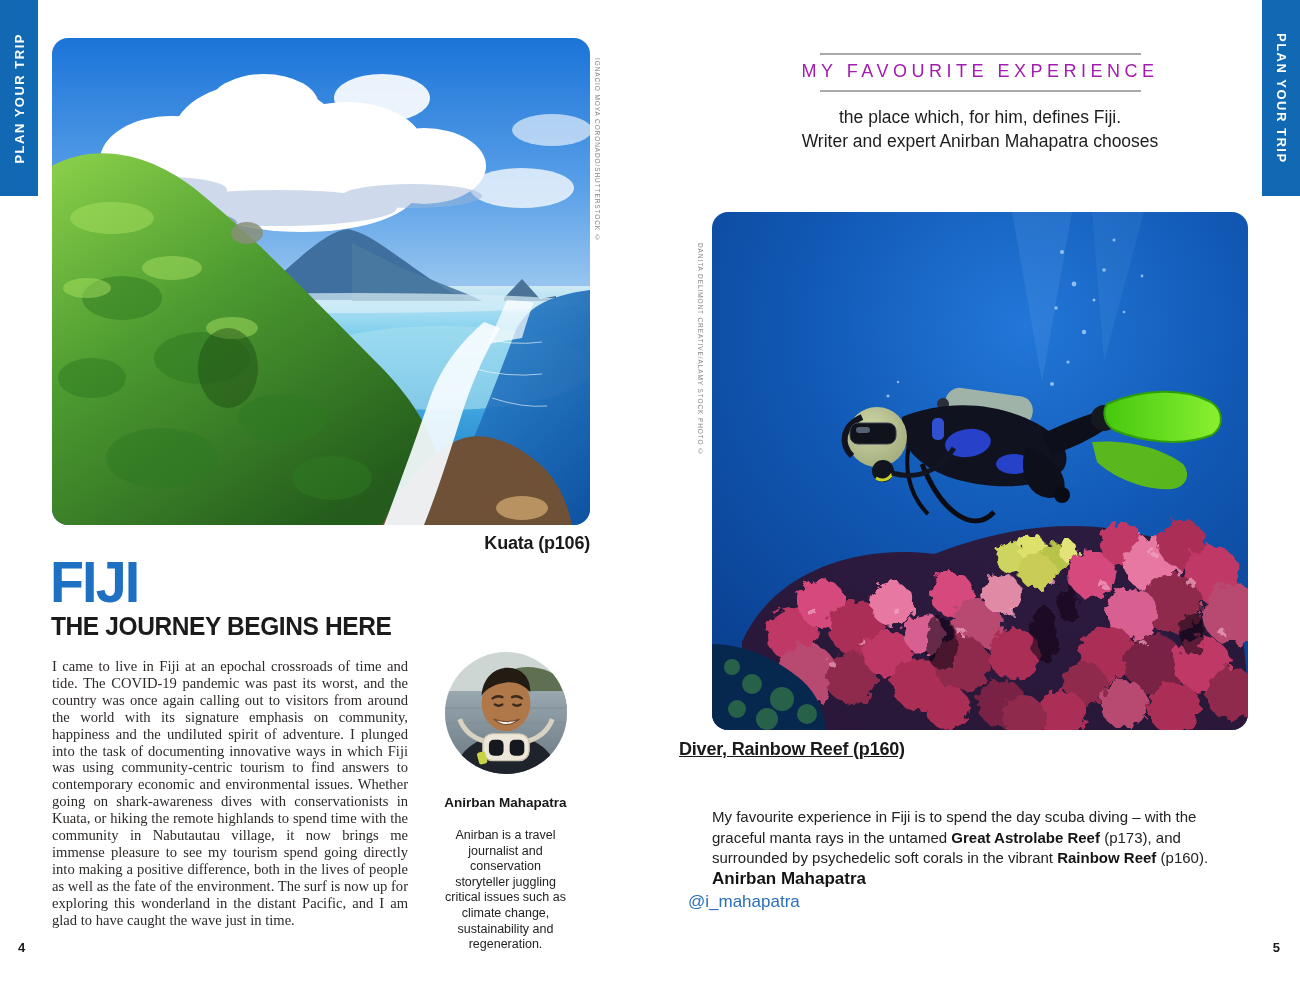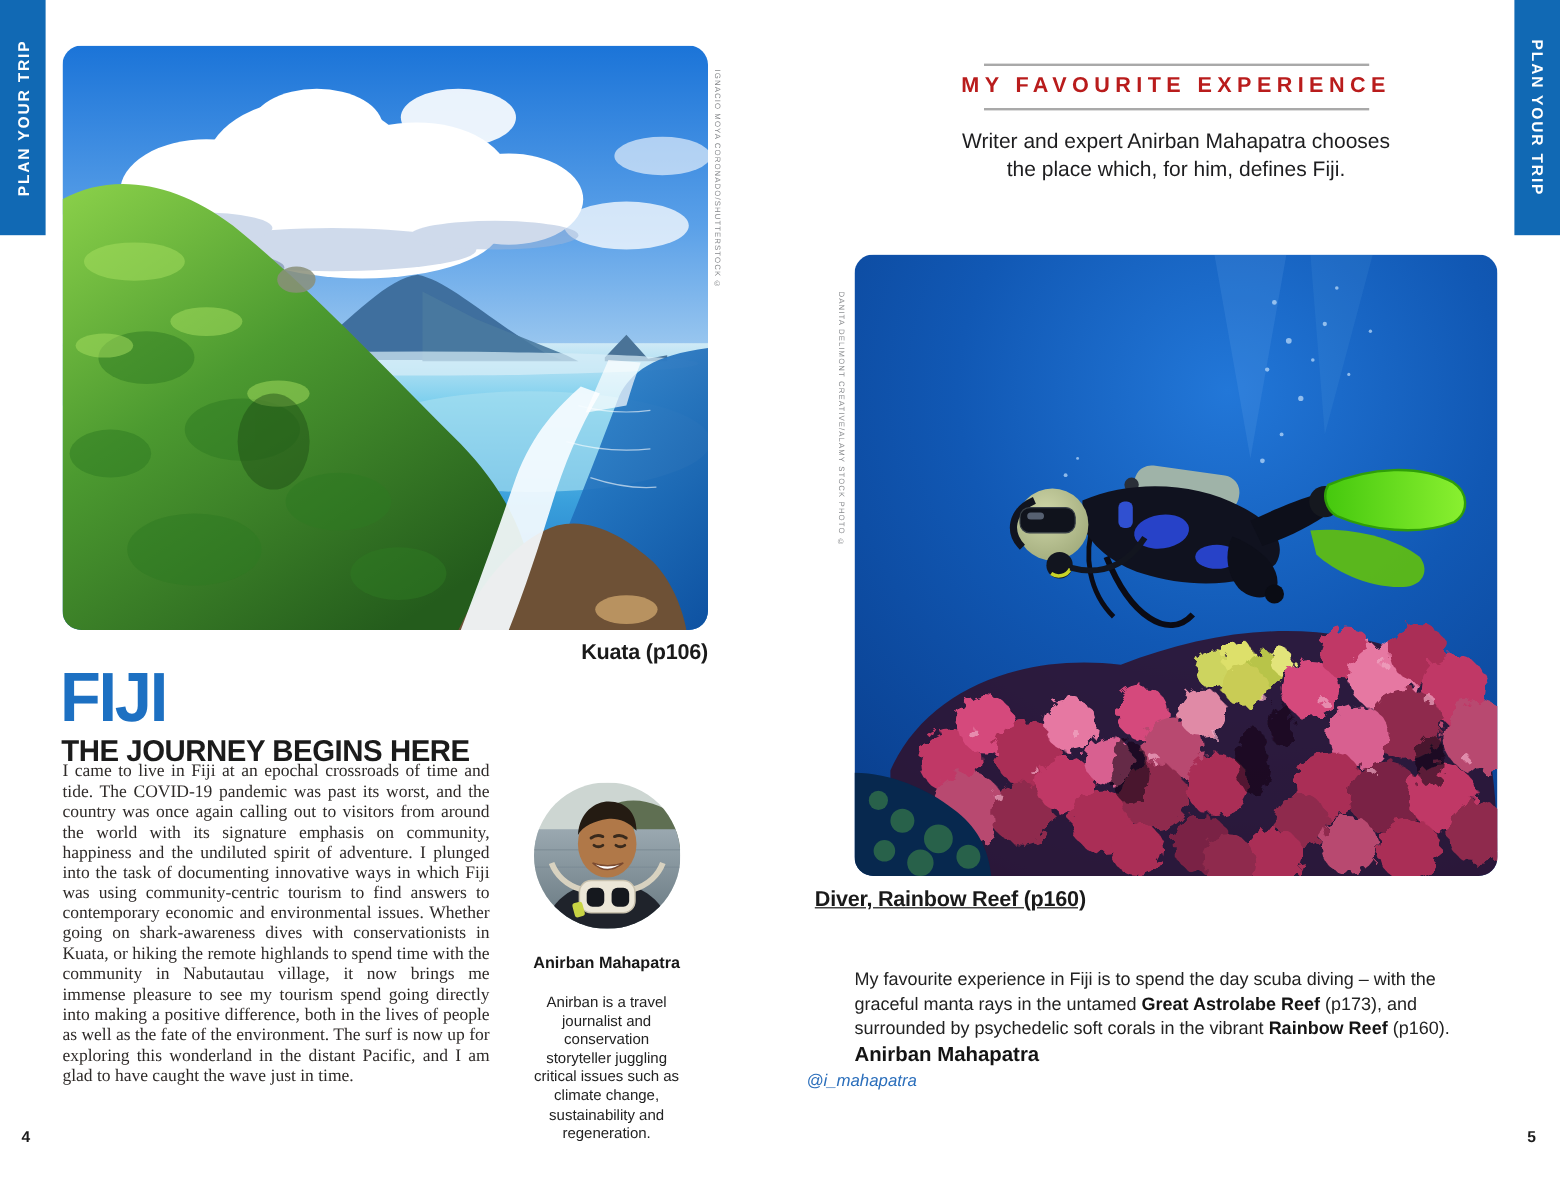--- a/index.html
+++ b/index.html
@@ -28,45 +28,45 @@
 
   .caption{position:absolute;font-weight:bold;font-size:18px;color:#1a1a1a;letter-spacing:-.2px;}
   .caption-left{left:52px;top:533px;width:538px;text-align:right;}
   .caption-right{left:679px;top:739px;text-decoration:underline;}
 
   
   .fiji-title{position:absolute;left:50px;top:548px;font-size:58px;font-weight:bold;
               color:var(--title-blue,#1d70c2);letter-spacing:-2px;transform:scaleX(.96);transform-origin:left;}
   .journey-sub{position:absolute;left:51px;top:612px;font-size:25px;font-weight:bold;
                color:#1b1b1b;letter-spacing:-.4px;transform:scaleX(.98);transform-origin:left;}
-  .body-copy{position:absolute;left:52px;top:635px;width:356px;
+  .body-copy{position:absolute;left:52px;top:658px;width:356px;
              font-family:"Liberation Serif",serif;font-size:14.6px;line-height:16.9px;
              text-align:justify;color:#2e2a28;}
   .author-col{position:absolute;left:443px;top:652px;width:125px;text-align:center;}
   .avatar{width:122px;height:122px;border-radius:50%;overflow:hidden;margin:0 auto;line-height:0;}
   .avatar svg{width:100%;height:100%;display:block;}
   .author-name{margin-top:21px;font-size:13.5px;font-weight:bold;color:#181818;}
   .author-bio{margin-top:18px;font-size:12.5px;line-height:15.6px;color:#222;}
 
   .pageno{position:absolute;font-size:13px;font-weight:bold;color:#1a1a1a;}
   .pageno-left{left:18px;top:940px;}
   .pageno-right{right:20px;top:940px;}
 
   
   .fav-rule{position:absolute;left:820px;width:321px;height:2px;background:#a9a9a9;}
   .fav-rule-top{top:53px;}
   .fav-rule-bottom{top:90px;}
   .fav-header{position:absolute;left:712px;top:61px;width:536px;text-align:center;
-              font-size:18px;font-weight:bold;letter-spacing:4.5px;color:#b91c1c;}
+              font-size:18px;font-weight:normal;letter-spacing:4.5px;color:#a21caf;}
   .fav-intro{position:absolute;left:712px;top:105px;width:536px;text-align:center;
              font-size:17.5px;line-height:24px;color:#1d1d1f;}
   .quote{position:absolute;left:712px;top:807px;width:534px;font-size:15px;line-height:20.6px;color:#222;}
   .quote b{color:#141414;}
   .quote-author{position:absolute;left:712px;top:869px;font-size:17px;font-weight:bold;color:#141414;}
-  .quote-handle{position:absolute;left:672px;top:892px;font-size:14px;font-style:italic;
+  .quote-handle{position:absolute;left:688px;top:892px;font-size:17px;
                 color:var(--handle-blue,#2a6ebb);}
 </style>
 </head>
 <body>
 
 <div class="spread">
 
   <div class="tab tab-left">
     <span class="vtext">PLAN YOUR TRIP</span>
   </div>
@@ -201,22 +201,22 @@
     <div class="author-name">Anirban Mahapatra</div>
     <div class="author-bio">Anirban is a travel journalist and conservation storyteller juggling critical issues such as climate change, sustainability and regeneration.</div>
   </div>
 
   <div class="pageno pageno-left">4</div>
 
   <div class="fav-rule fav-rule-top"></div>
   <div class="fav-header">MY FAVOURITE EXPERIENCE</div>
   <div class="fav-rule fav-rule-bottom"></div>
   <div class="fav-intro">
+    <div>the place which, for him, defines Fiji.</div>
     <div>Writer and expert Anirban Mahapatra chooses</div>
-    <div>the place which, for him, defines Fiji.</div>
   </div>
 
   <div class="tab tab-right">
     <span class="vtext">PLAN YOUR TRIP</span>
   </div>
 
   <div class="photo photo-right">
     <svg viewBox="0 0 536 518" preserveAspectRatio="none">
       <defs>
         <radialGradient id="oceG" cx=".58" cy=".22" r="1.05">

